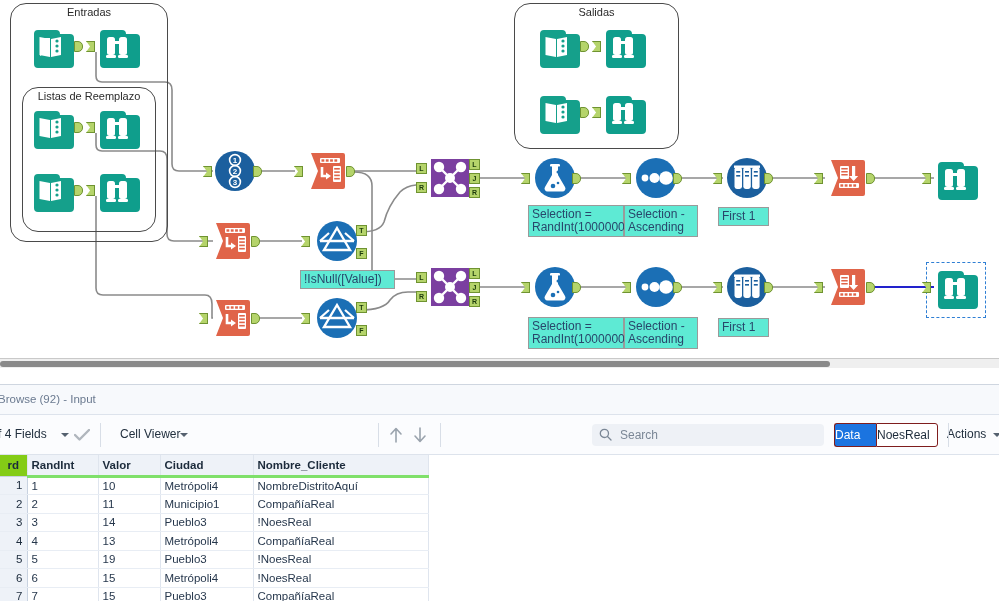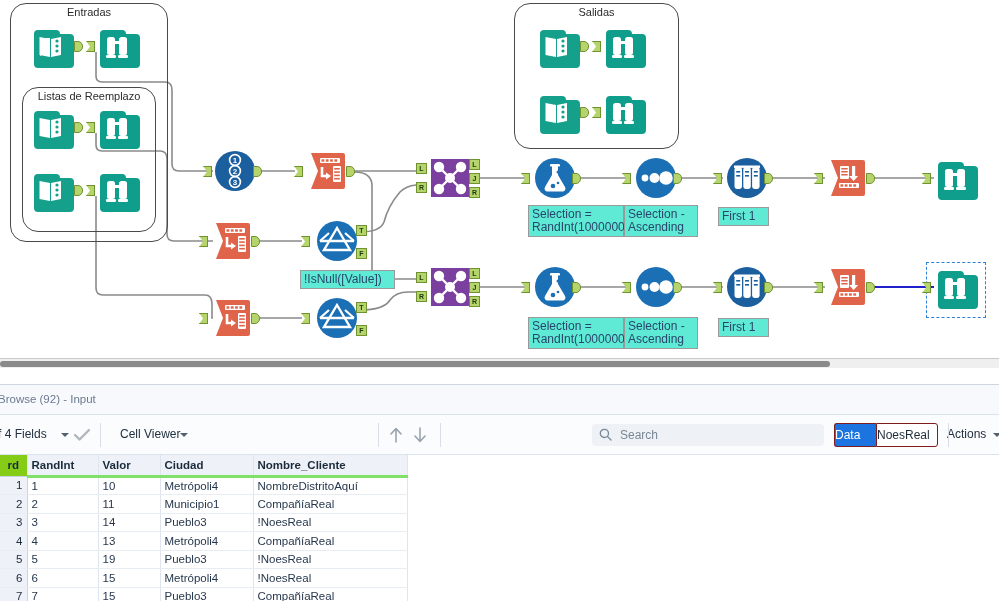--- a/index.html
+++ b/index.html
@@ -735,21 +735,21 @@
     <div class="tb-divider" style="left:948px; top:38px;"></div>
 
     <div id="grid">
       <table>
         <thead>
           <tr>
             <th class="rec-th" style="width:27px;">rd</th>
             <th style="width:71px;">RandInt</th>
             <th style="width:62px;">Valor</th>
             <th style="width:93px;">Ciudad</th>
-            <th style="width:154px;">Nombre_Cliente</th>
+            <th style="width:175px;">Nombre_Cliente</th>
           </tr>
         </thead>
         <tbody>
           <tr>
             <td class="recnum">1</td>
             <td class="cell">1</td>
             <td class="cell">10</td>
             <td class="cell">Metrópoli4</td>
             <td class="cell">NombreDistritoAquí</td>
           </tr>

